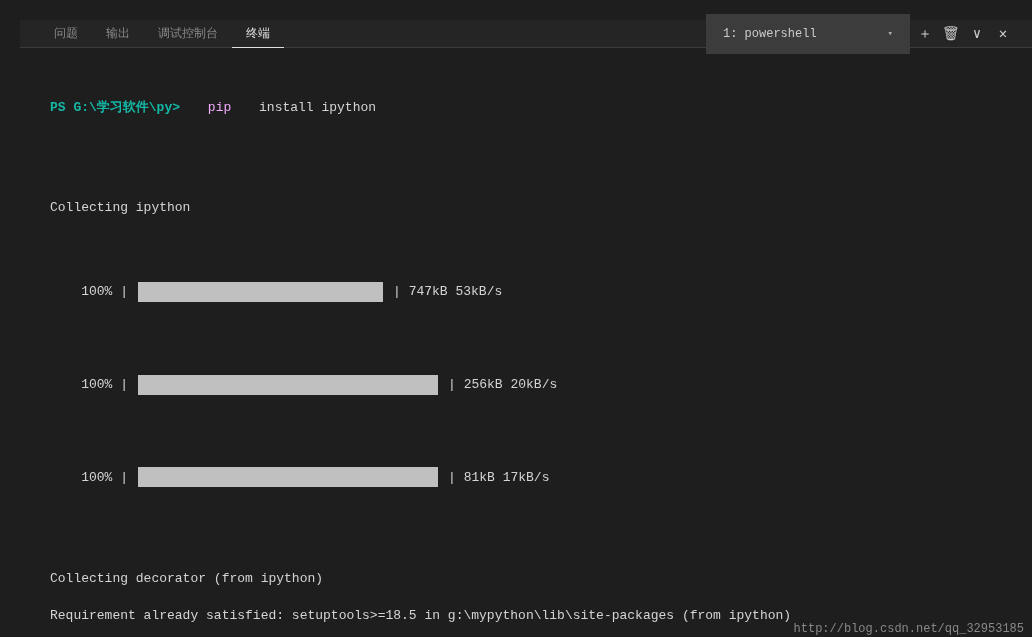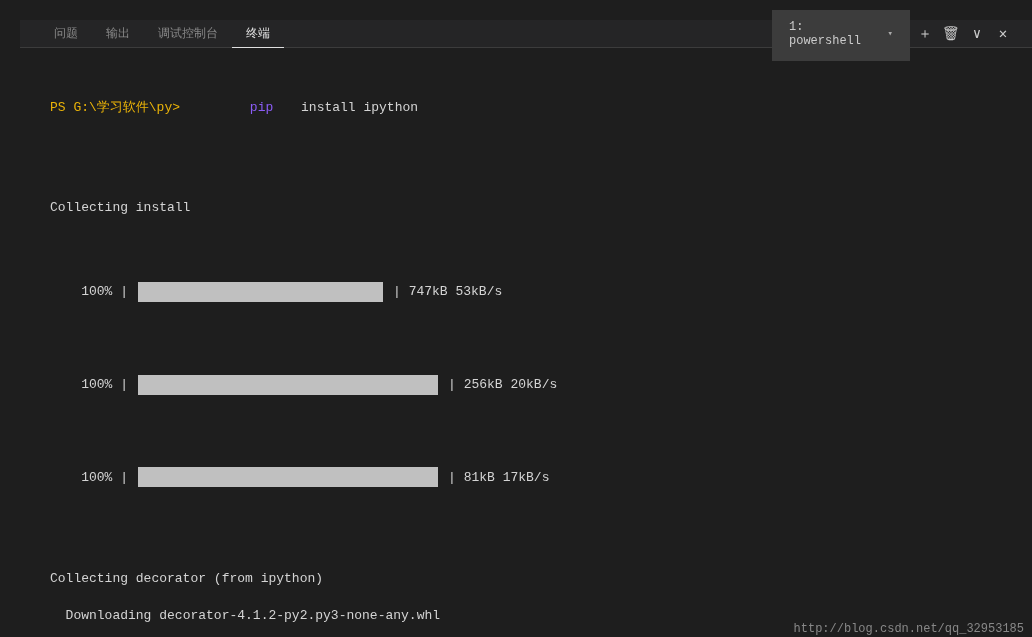--- a/index.html
+++ b/index.html
@@ -37,41 +37,41 @@
   align-items: center;
   gap: 4px;
   padding-right: 8px;
 }
 .dropdown {
   background: #3c3c3c;
   color: #ccc;
   border: 1px solid #3c3c3c;
   padding: 2px 6px;
   font-size: 12px;
-  width: 138px;
+  width: 204px;
   display: flex;
   justify-content: space-between;
   align-items: center;
   cursor: pointer;
 }
 .dropdown-arrow { font-size: 9px; color: #aaa; }
 .icon-btn {
   width: 22px; height: 22px;
   display: flex; align-items: center; justify-content: center;
   color: #ccc; cursor: pointer; font-size: 14px;
 }
 .terminal {
   padding: 6px 10px;
   line-height: 1.35;
   white-space: pre;
   font-size: 13px;
 }
 .line { white-space: pre-wrap; word-break: break-all; }
-.prompt { color: #eab308; }
-.pip-cmd { color: #8b5cf6; margin-left: 42px; }
+.prompt { color: #14b8a6; font-weight: bold; }
+.pip-cmd { color: #f0abfc; }
 .progress-bar {
   display: inline-block;
   background: #c0c0c0;
   height: 13px;
   vertical-align: middle;
 }
 .watermark {
   position: absolute;
   bottom: 1px;
   right: 8px;
@@ -105,28 +105,28 @@
       </div>
     <div class="icon-btn">
         <span>✕</span>
       </div>
   </div>
 </div>
 
 <div class="terminal">
   <div class="line"><span class="prompt">PS G:\学习软件\py&gt; </span><span class="pip-cmd">pip</span><span> install ipython</span></div>
 
-  <div id="block1"><div class="line">Collecting install</div></div>
+  <div id="block1"><div class="line">Collecting ipython</div></div>
   <div class="line"><span>    100% |</span><span class="progress-bar" id="pb1" style="width: 245px;"></span><span>| 747kB 53kB/s</span></div>
 
   <div class="line"><span>    100% |</span><span class="progress-bar" id="pb2" style="width: 300px;"></span><span>| 256kB 20kB/s</span></div>
 
   <div class="line"><span>    100% |</span><span class="progress-bar" id="pb3" style="width: 300px;"></span><span>| 81kB 17kB/s</span></div>
 
-  <div id="block4"><div class="line">Collecting decorator (from ipython)</div><div class="line">  Downloading decorator-4.1.2-py2.py3-none-any.whl</div><div class="line">Requirement already satisfied: setuptools&gt;=18.5 in g:\mypython\lib\site-packages (from ipython)</div></div>
+  <div id="block4"><div class="line">Collecting decorator (from ipython)</div><div class="line">Requirement already satisfied: setuptools&gt;=18.5 in g:\mypython\lib\site-packages (from ipython)</div></div>
   
 
   
   
 
   
 
   
 </div>
 

